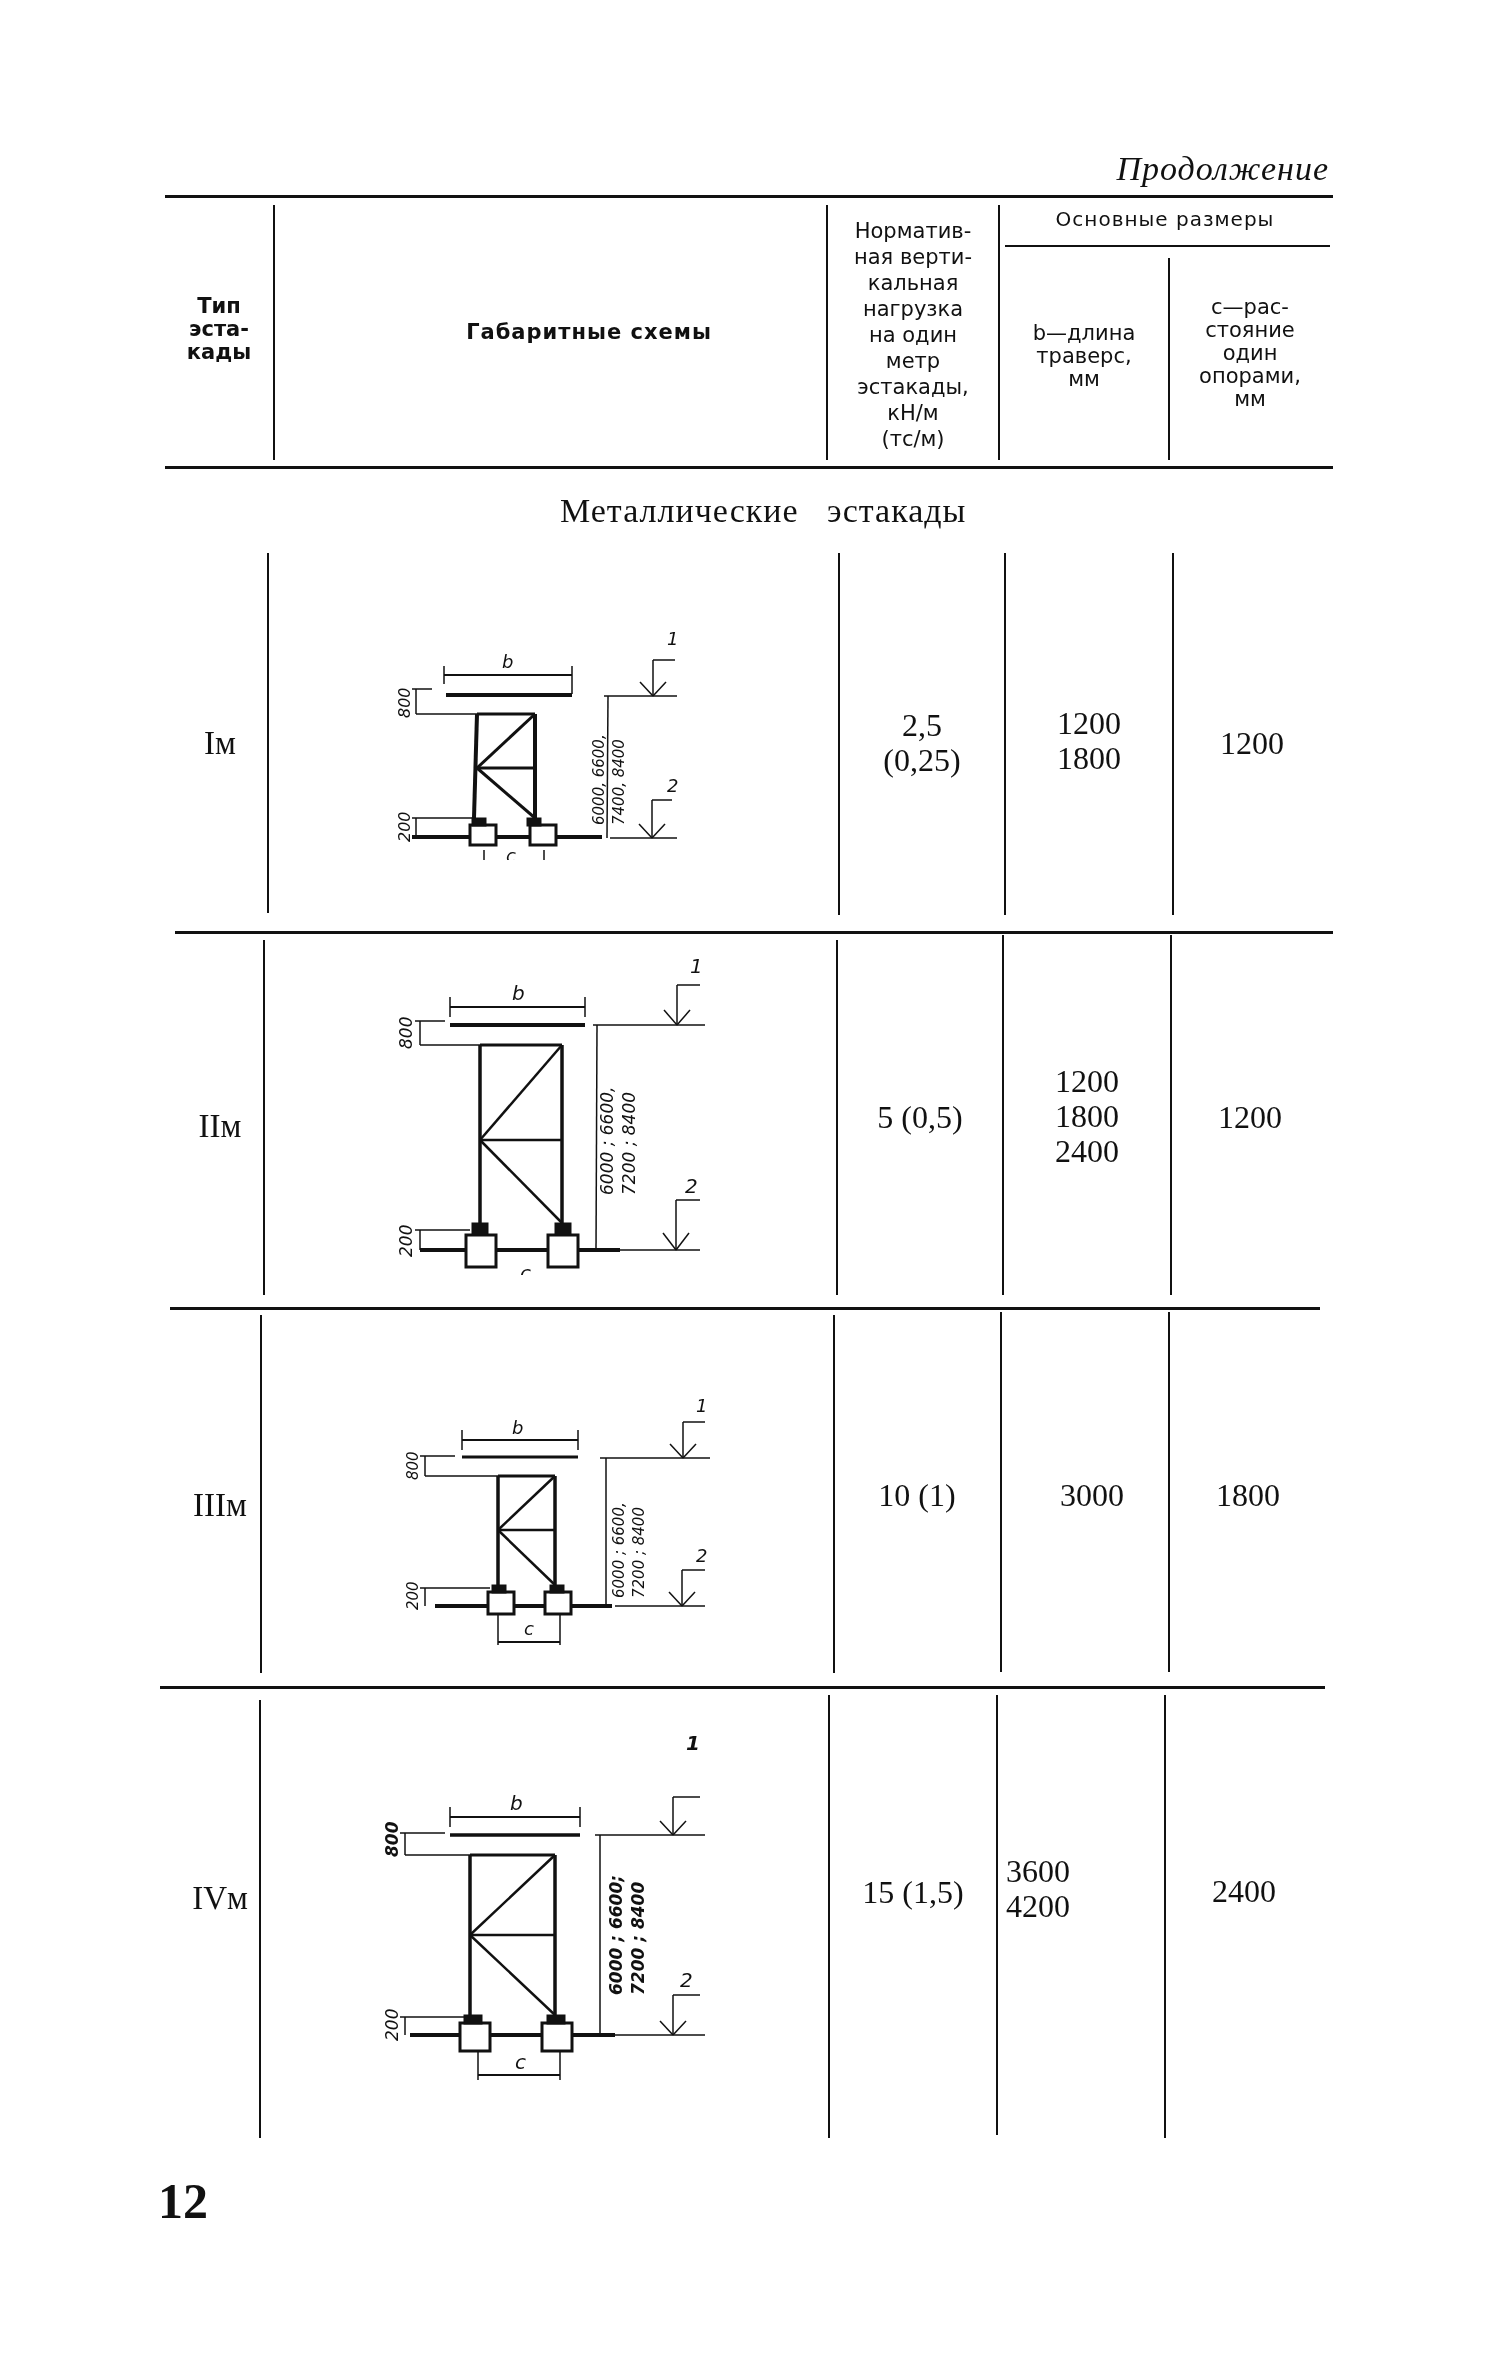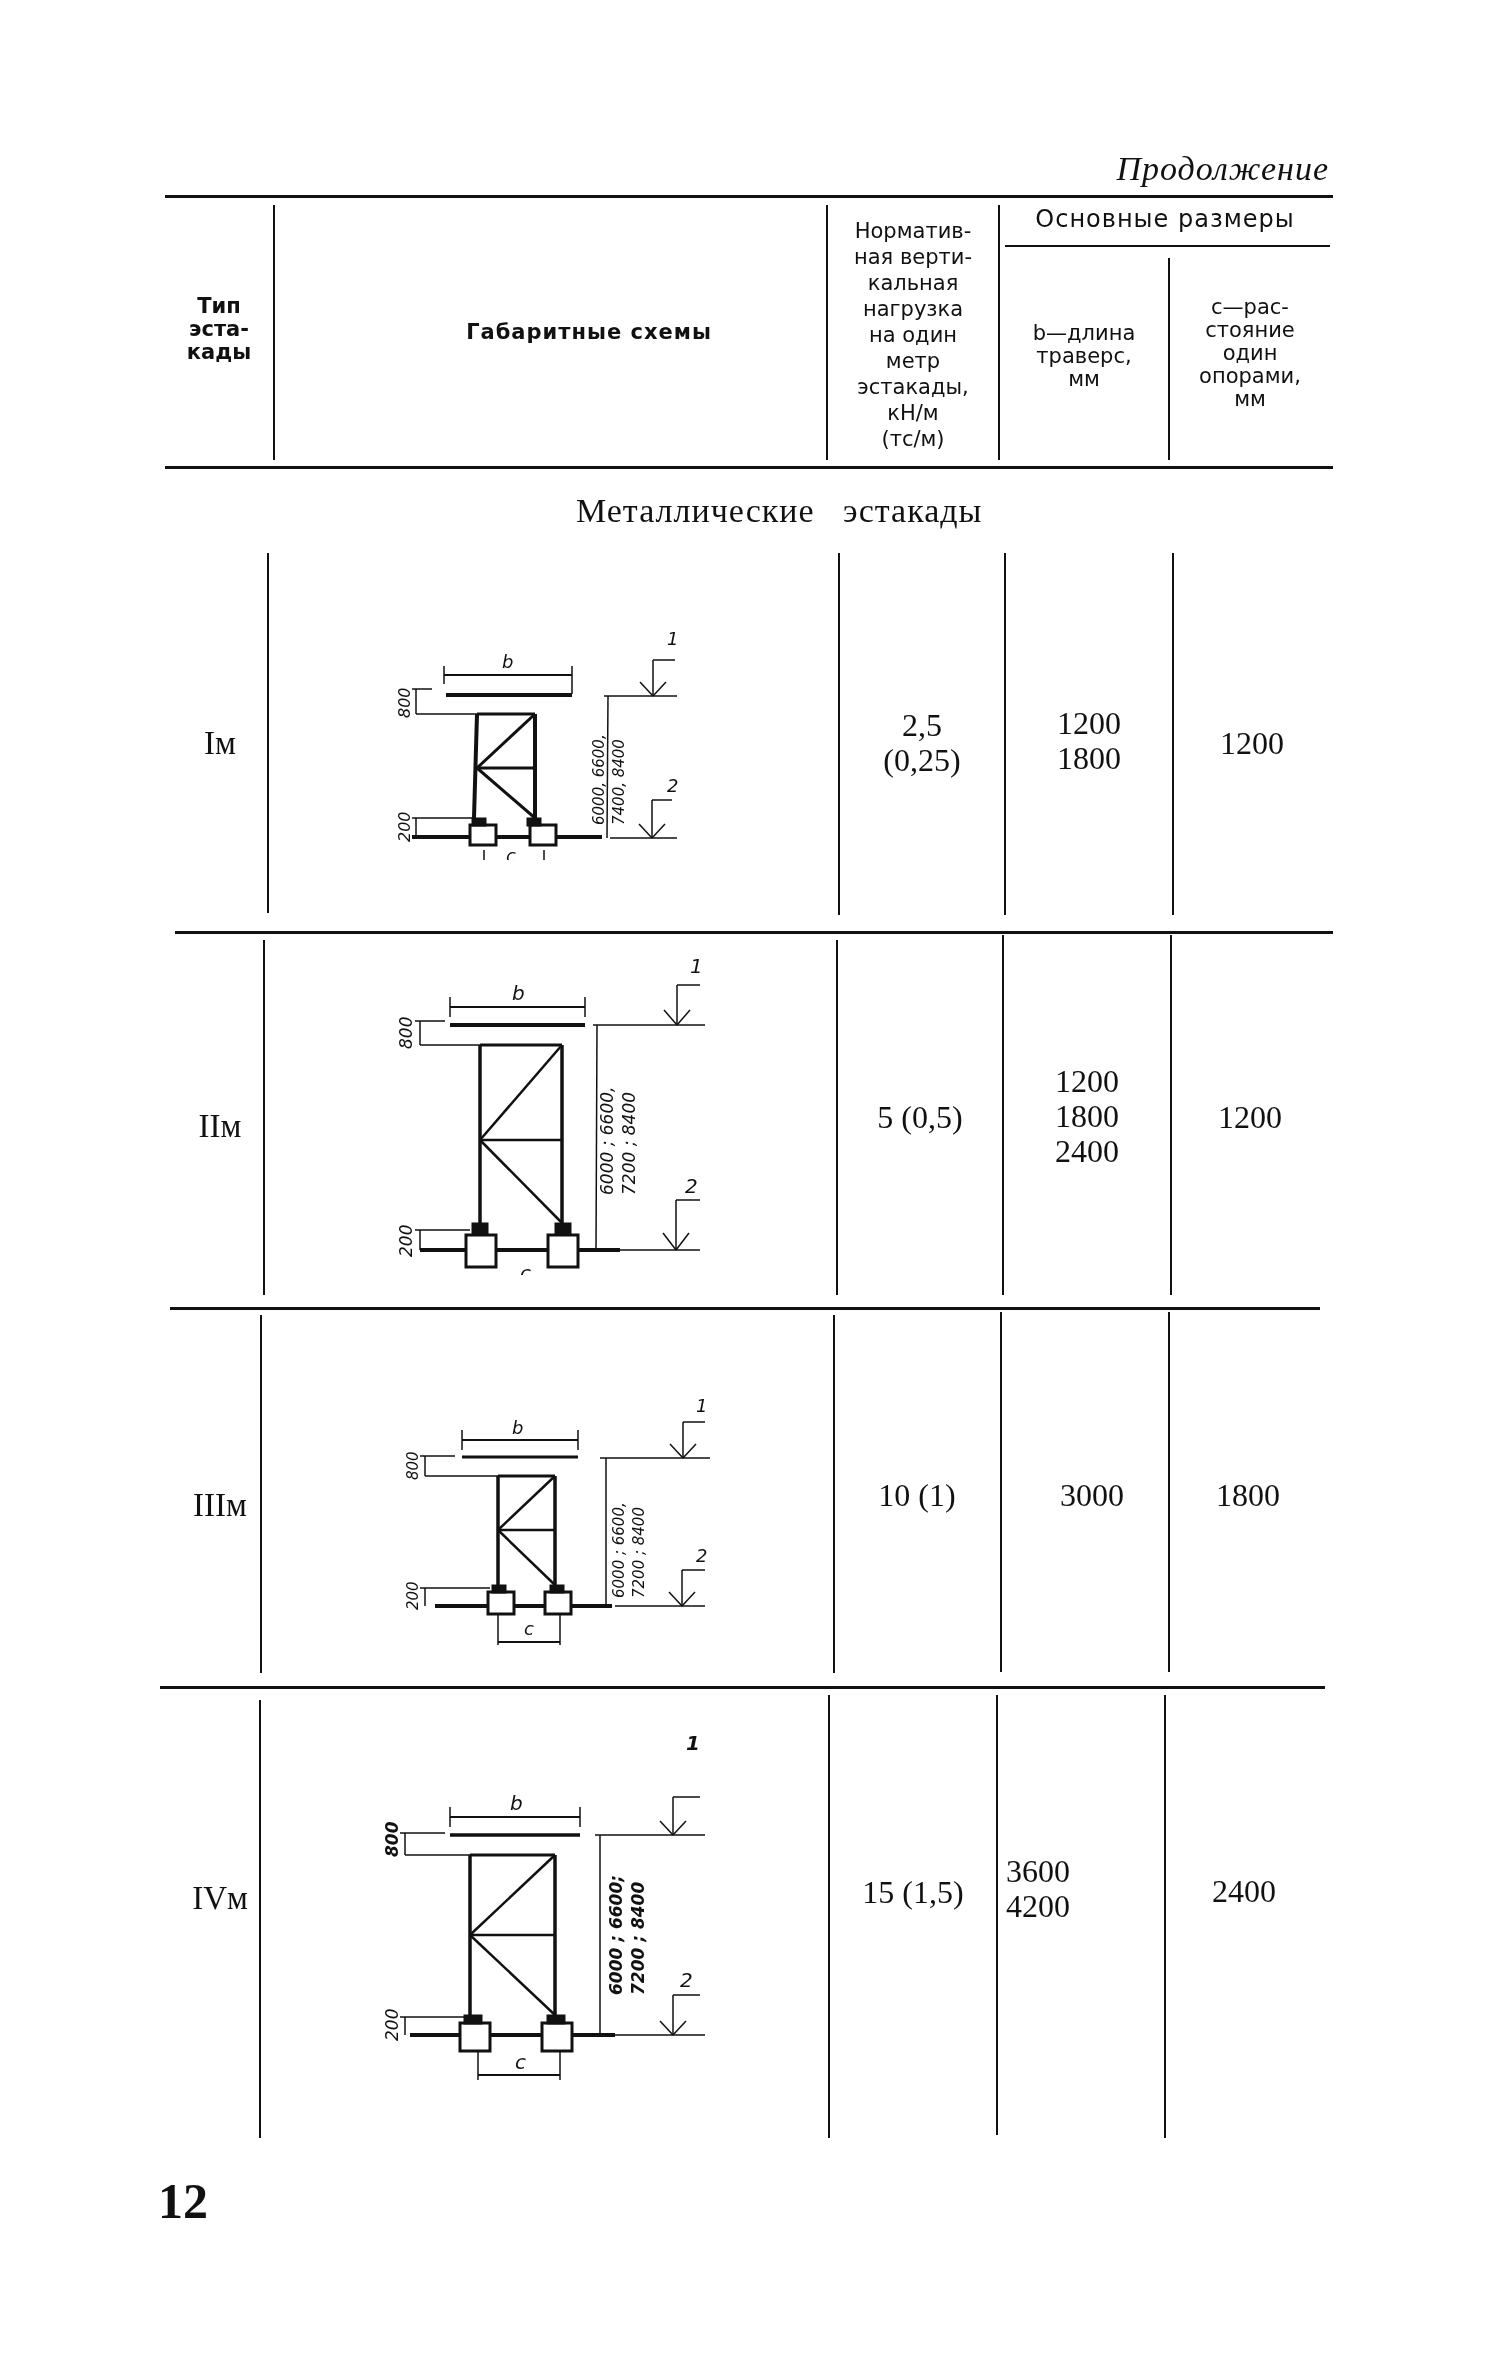--- a/index.html
+++ b/index.html
@@ -4,21 +4,21 @@
 <style>
   html,body{margin:0;padding:0;background:#ffffff;}
   body{width:1489px;height:2370px;position:relative;overflow:hidden;color:#111;font-family:"Liberation Serif","DejaVu Serif",serif;}
   .abs{position:absolute;}
   .hline{position:absolute;height:3px;background:#111;}
   .hline.thin{height:2px;}
   .vline{position:absolute;width:2px;background:#111;}
   .continued{position:absolute;right:160px;top:150px;font-style:italic;font-size:34px;letter-spacing:1px;}
   .hdr{position:absolute;text-align:center;font-family:"DejaVu Sans","Liberation Sans",sans-serif;font-size:21px;line-height:23px;}
   .hdr.bold{font-weight:bold;}
-  .section-title{position:absolute;left:560px;top:492px;font-size:34px;letter-spacing:1px;margin-left:16px;}
+  .section-title{position:absolute;left:560px;top:492px;font-size:34px;letter-spacing:1px;}
   .cell{position:absolute;text-align:center;font-size:32px;line-height:35px;}
   .type{position:absolute;left:165px;width:110px;text-align:center;font-size:33px;}
   .pagenum{position:absolute;left:158px;top:2172px;font-size:50px;font-weight:bold;}
   svg text{font-family:"DejaVu Sans","Liberation Sans",sans-serif;font-style:italic;}
 </style>
 </head>
 <body>
 
 <div class="continued">Продолжение</div>
 
@@ -41,21 +41,21 @@
   <div>Норматив-</div>
   <div>ная верти-</div>
   <div>кальная</div>
   <div>нагрузка</div>
   <div>на один</div>
   <div>метр</div>
   <div>эстакады,</div>
   <div>кН/м</div>
   <div>(тс/м)</div>
 </div>
-<div class="hdr" style="left:1000px;top:208px;width:330px;font-size:24px;letter-spacing:1px;">Основные размеры</div>
+<div class="hdr" style="left:1000px;top:208px;width:330px;font-size:20px;letter-spacing:1px;">Основные размеры</div>
 <div class="hdr" style="left:1000px;top:322px;width:168px;">
   <div>b—длина</div>
   <div>траверс,</div>
   <div>мм</div>
 </div>
 <div class="hdr" style="left:1170px;top:296px;width:160px;">
   <div>с—рас-</div>
   <div>стояние</div>
   <div>один</div>
   <div>опорами,</div>

